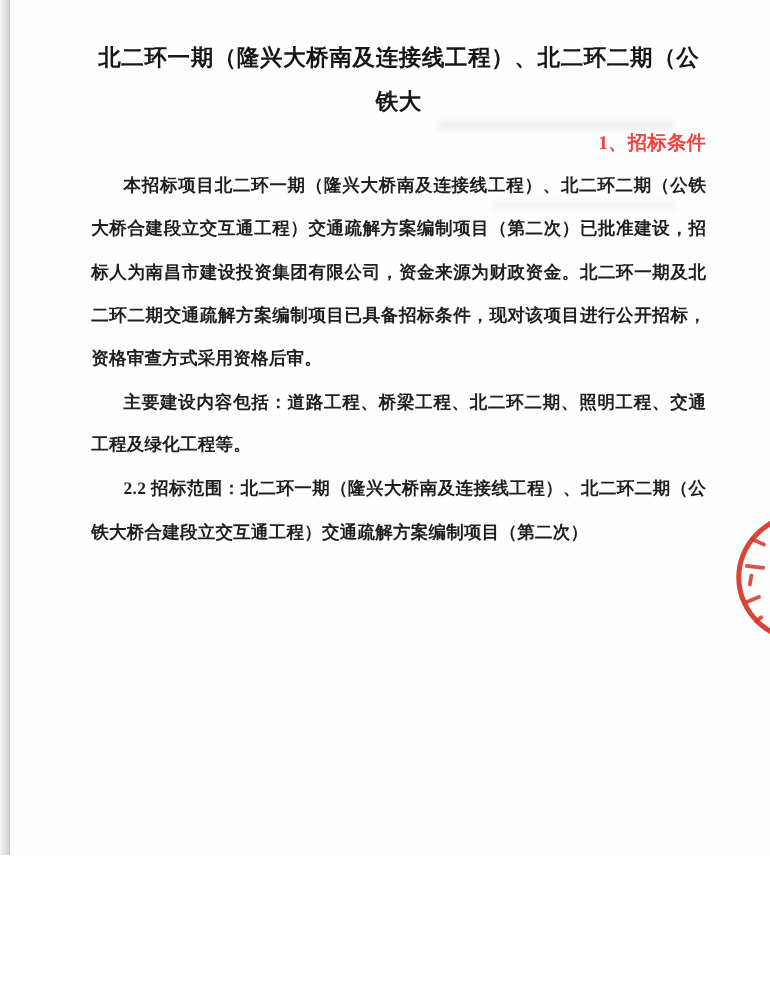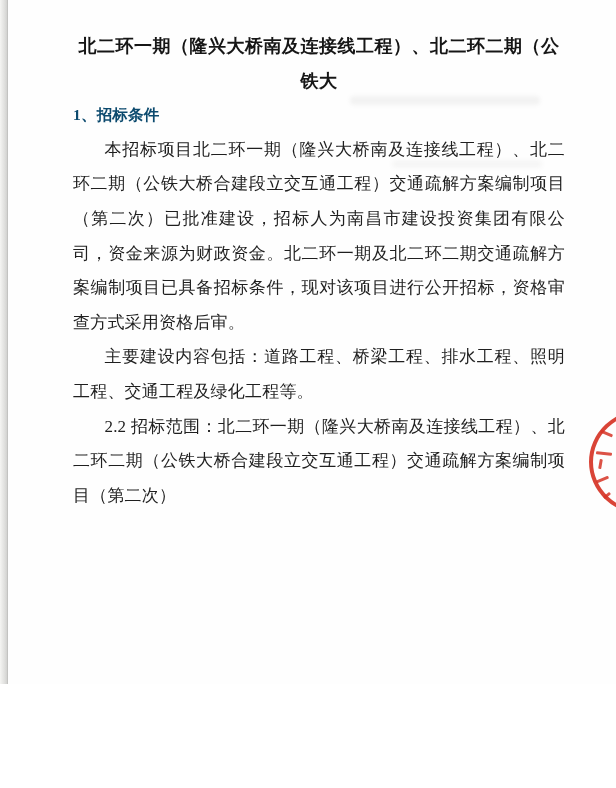--- a/index.html
+++ b/index.html
@@ -21,26 +21,28 @@
   .content {
     position:absolute; left:73px; top:29px; width:492px;
     color:#1f1f1f;
   }
   .line { line-height:34.6px; margin:0; }
   .title-line {
     font-size:18px; font-weight:700; text-align:center;
     letter-spacing:0.5px; color:#161616;
   }
   .heading {
-    font-size:15.5px; font-weight:700; color:#0c4a6e;
+    font-size:15.5px; font-weight:700; color:#ef4444;
     letter-spacing:0.2px;
+    text-align:right;
   }
   .para {
-    font-size:17px; text-align:justify; text-indent:1.85em;
+    font-size:14px; text-align:justify; text-indent:1.85em;
     letter-spacing:0.2px;
+    font-weight:bold;
   }
   
   .seal {
     position:absolute; left:589px; top:409px; width:112px; height:106px;
     border:4px solid rgba(214,52,38,0.92); border-radius:50%;
     box-sizing:border-box;
   }
   .seal-mark { position:absolute; background:rgba(214,52,38,0.85); border-radius:1px; }
   .m1 { left:600px; top:432px; width:13px; height:3px; transform:rotate(24deg); }
   .m2 { left:596px; top:452px; width:16px; height:3px; transform:rotate(6deg); }
@@ -67,21 +69,21 @@
 
     <div class="line title-line">北二环一期（隆兴大桥南及连接线工程）、北二环二期（公铁大</div>
 
     <div class="line heading">1、招标条件</div>
 
     <p class="line para">本招标项目北二环一期（隆兴大桥南及连接线工程）、北二环二期（公铁大桥合建段立交互通工程）交通疏解方案编制项目（第二次）已批准建设，招标人为南昌市建设投资集团有限公司，资金来源为财政资金。北二环一期及北二环二期交通疏解方案编制项目已具备招标条件，现对该项目进行公开招标，资格审查方式采用资格后审。</p>
 
 
 
 
-    <p class="line para">主要建设内容包括：道路工程、桥梁工程、排水工程、照明工程、交通工程及绿化工程等。</p>
+    <p class="line para">主要建设内容包括：道路工程、桥梁工程、北二环二期、照明工程、交通工程及绿化工程等。</p>
 
     <p class="line para">2.2 招标范围：北二环一期（隆兴大桥南及连接线工程）、北二环二期（公铁大桥合建段立交互通工程）交通疏解方案编制项目（第二次）</p>
 
   </div>
 
   <div class="seal"></div>
   <div class="seal-mark m1"></div>
   <div class="seal-mark m2"></div>
   <div class="seal-mark m3"></div>
   <div class="seal-mark m4"></div>

